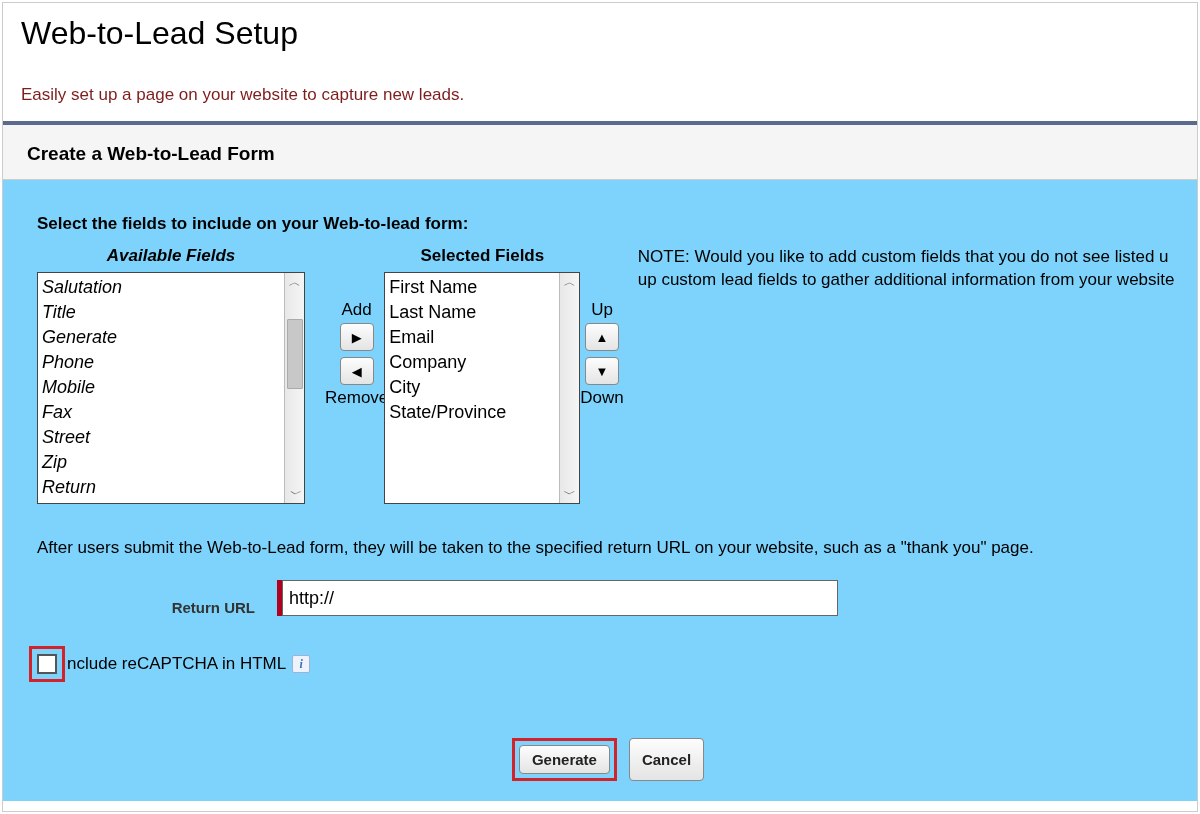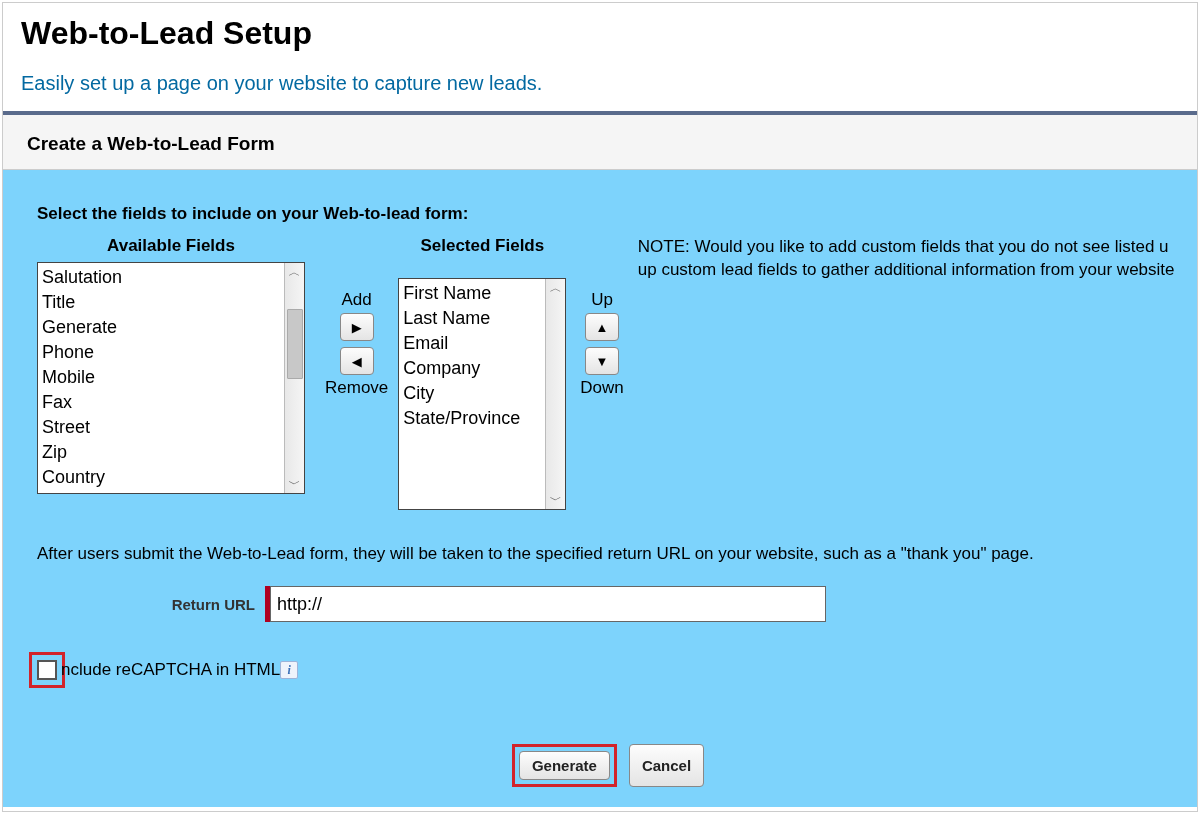--- a/index.html
+++ b/index.html
@@ -12,27 +12,27 @@
   }
   .outer {
     border: 1px solid #ccc;
     margin: 2px;
     width: 1196px;
     height: 810px;
     overflow: hidden;
   }
   .page-title {
     font-size: 32px;
-    font-weight: bold;
+    font-weight: normal;
     margin: 12px 0 0 18px;
   }
   .page-subtitle {
-    font-size: 20px;
-    margin: 20px 0 16px 18px;
-    color: #0369a1;
+    font-size: 17px;
+    margin: 33px 0 16px 18px;
+    color: #7f1d1d;
   }
   .panel {
     border-top: 4px solid #5a6b8c;
     background: #f5f5f5;
     margin: 0;
   }
   .panel-header {
     font-size: 19px;
     font-weight: bold;
     padding: 18px 0 14px 24px;
@@ -63,21 +63,21 @@
     margin-bottom: 6px;
     text-align: center;
   }
   .listbox {
     border: 1px solid #444;
     background: #fff;
     display: flex;
     height: 232px;
   }
   .listbox.available { width: 268px; }
-  .listbox.selected { width: 168px; }
+  .listbox.selected { width: 196px; }
   .list-items {
     flex: 1;
     padding: 2px 4px;
     font-size: 18px;
     line-height: 25px;
     overflow: hidden;
   }
   .vscroll {
     width: 20px;
     background: linear-gradient(to right,#e8e8e8,#f5f5f5);
@@ -136,22 +136,22 @@
     flex: 1;
     overflow: hidden;
     white-space: nowrap;
   }
   .return-desc {
     font-size: 17px;
     margin: 34px 0 22px 0;
   }
   .return-row {
     display: flex;
-    align-items: center;
-    gap: 10px;
+    align-items: flex-end;
+    gap: 22px;
   }
   .return-label {
     font-weight: bold;
     font-size: 15px;
     color: #333;
     width: 218px;
     text-align: right;
   }
   .return-input-wrap {
     border-left: 5px solid #b00020;
@@ -160,20 +160,21 @@
     width: 556px;
     height: 36px;
     font-size: 18px;
     padding: 2px 6px;
     border: 1px solid #666;
     outline: none;
   }
   .recaptcha-row {
     display: flex;
     align-items: center;
+    gap: 6px;
     margin: 30px 0 0 -8px;
   }
   .red-box {
     border: 3px solid #d2232a;
     padding: 5px;
     display: inline-flex;
     align-items: center;
     justify-content: center;
   }
   .checkbox-shell {
@@ -229,54 +230,54 @@
 
   <div class="panel">
     <div class="panel-header">Create a Web-to-Lead Form</div>
 
     <div class="panel-body">
 
       <div class="instruction">Select the fields to include on your Web-to-lead form:</div>
 
       <div class="picker-row">
 
-        <div class="col" style="width:268px;">
+        <div class="col" style="width:268px;font-style:italic;">
           <div class="col-header">Available Fields</div>
           <div class="listbox available">
             <div class="list-items">
               <div>Salutation</div>
               <div>Title</div>
               <div>Generate</div>
               <div>Phone</div>
               <div>Mobile</div>
               <div>Fax</div>
               <div>Street</div>
               <div>Zip</div>
-              <div>Country</div>
+              <div>Return</div>
             </div>
             <div class="vscroll">
               <div class="vscroll-arrow">︿</div>
               <div class="vscroll-thumb" style="height:70px; margin-top:30px; margin-bottom:auto;"></div>
               <div class="vscroll-arrow">﹀</div>
             </div>
           </div>
         </div>
 
         <div class="mid-controls">
           <div>Add</div>
           <button class="icon-btn">
             <span>▶</span>
           </button>
           <button class="icon-btn">
             <span>◀</span>
           </button>
           <div>Remove</div>
         </div>
 
-        <div class="col" style="width:168px;gap:16px;">
+        <div class="col" style="width:168px;">
           <div class="col-header">Selected Fields</div>
           <div class="listbox selected">
             <div class="list-items">
               <div>First Name</div>
               <div>Last Name</div>
               <div>Email</div>
               <div>Company</div>
               <div>City</div>
               <div>State/Province</div>
             </div>

